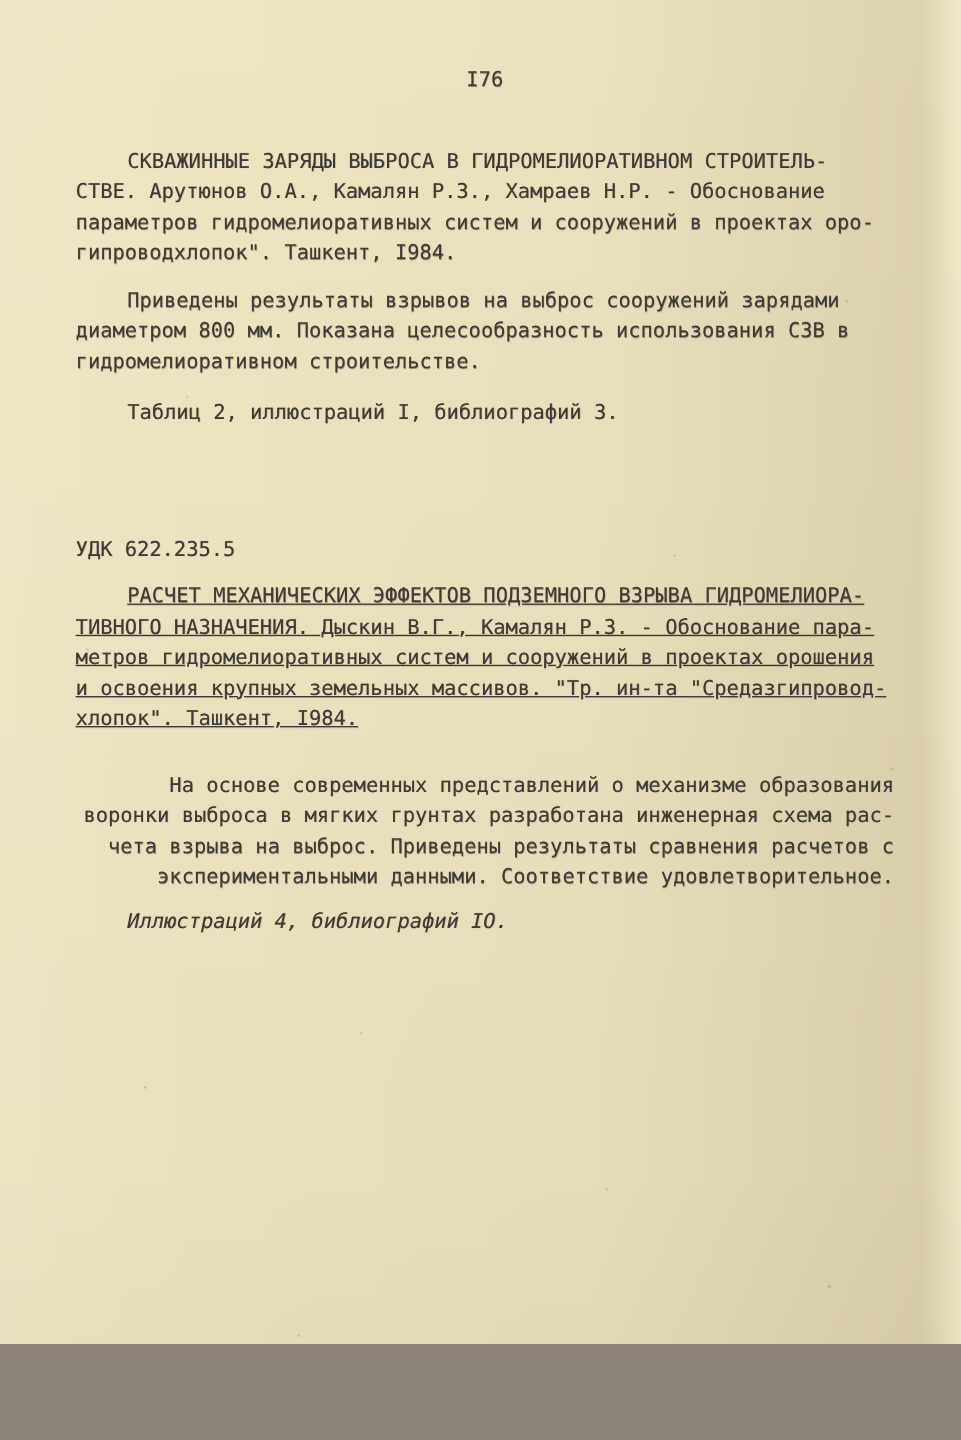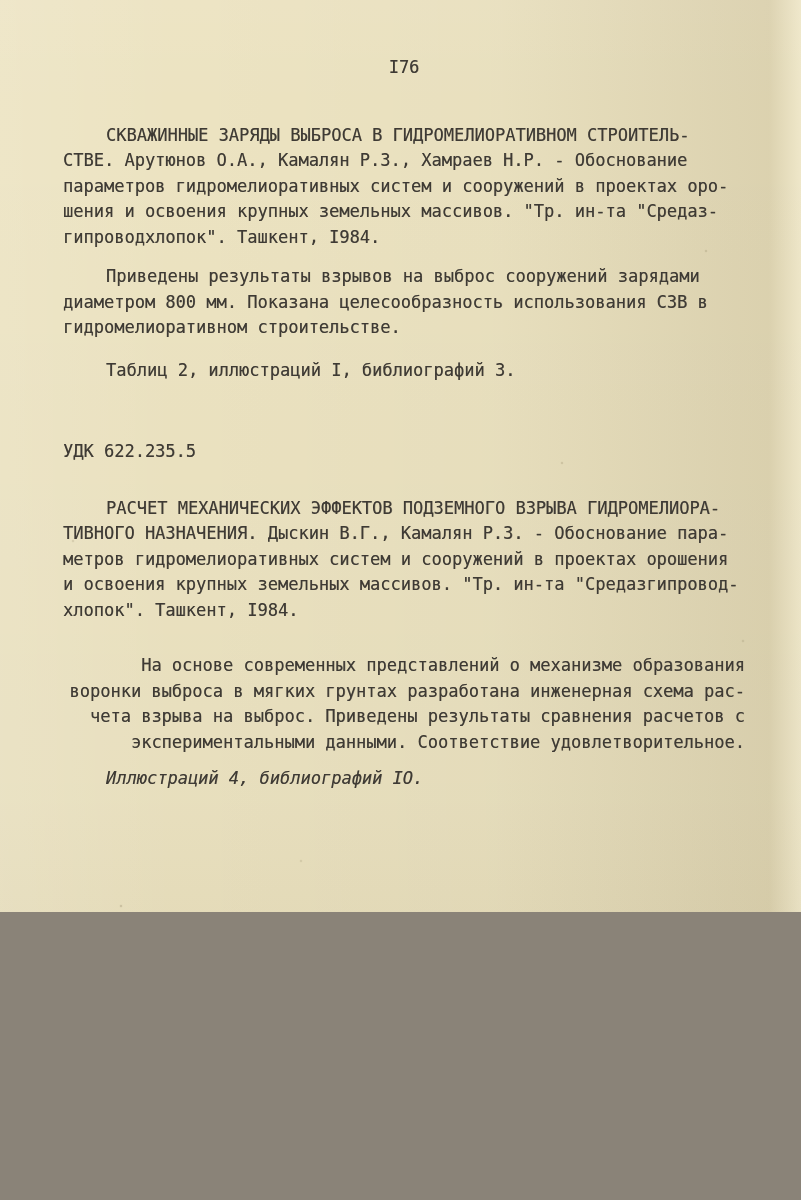--- a/index.html
+++ b/index.html
@@ -3,21 +3,21 @@
 <meta charset="utf-8">
 <style>
   html, body {
     margin: 0;
     padding: 0;
     background: #8a8378;
   }
   .page {
     position: relative;
     width: 801px;
-    height: 912px;
+    height: 1120px;
     box-sizing: border-box;
     padding: 55px 56px 0 63px;
     background-color: #ece3c1;
     background-image:
       linear-gradient(90deg,
         rgba(255,255,255,0.10) 0%,
         rgba(255,255,255,0.00) 22%,
         rgba(0,0,0,0.015) 62%,
         rgba(93,78,43,0.10) 90%,
         rgba(110,94,55,0.13) 96%,
@@ -65,24 +65,25 @@
   .ref-block {
     margin-top: 42px;
   }
   .abstract-block {
     margin-top: 14px;
   }
   .stats-line {
     margin-top: 17px;
   }
   .entry-2 .udc {
-    margin-top: 56px;
+    margin-top: 88px;
   }
   .entry-2 .ref-block {
-    margin-top: 31px;
+    margin-top: 14px;
+    text-decoration: underline;
   }
   .entry-2 .abstract-block {
     margin-top: 30px;
     text-align: right;
   }
   .entry-2 .stats-line {
     margin-top: 11px;
     font-style: italic;
   }
   .line {
@@ -98,21 +99,20 @@
 <div class="page">
   <div class="specks"></div>
 
   <div class="page-number line">I76</div>
 
   <section class="entry entry-1">
     <div class="ref-block">
       <div class="line indent">СКВАЖИННЫЕ ЗАРЯДЫ ВЫБРОСА В ГИДРОМЕЛИОРАТИВНОМ СТРОИТЕЛЬ-</div>
       <div class="line">СТВЕ. Арутюнов О.А., Камалян Р.З., Хамраев Н.Р. - Обоснование</div>
       <div class="line">параметров гидромелиоративных систем и сооружений в проектах оро-</div>
-      <div class="line">шения и освоения крупных земельных массивов. "Тр. ин-та "Средаз-</div>
       <div class="line">гипроводхлопок". Ташкент, I984.</div>
     </div>
     <div class="abstract-block">
       <div class="line indent">Приведены результаты взрывов на выброс сооружений зарядами</div>
       <div class="line">диаметром 800 мм. Показана целесообразность использования СЗВ в</div>
       <div class="line">гидромелиоративном строительстве.</div>
     </div>
     <div class="stats-line line indent">Таблиц 2, иллюстраций I, библиографий 3.</div>
   </section>
 

